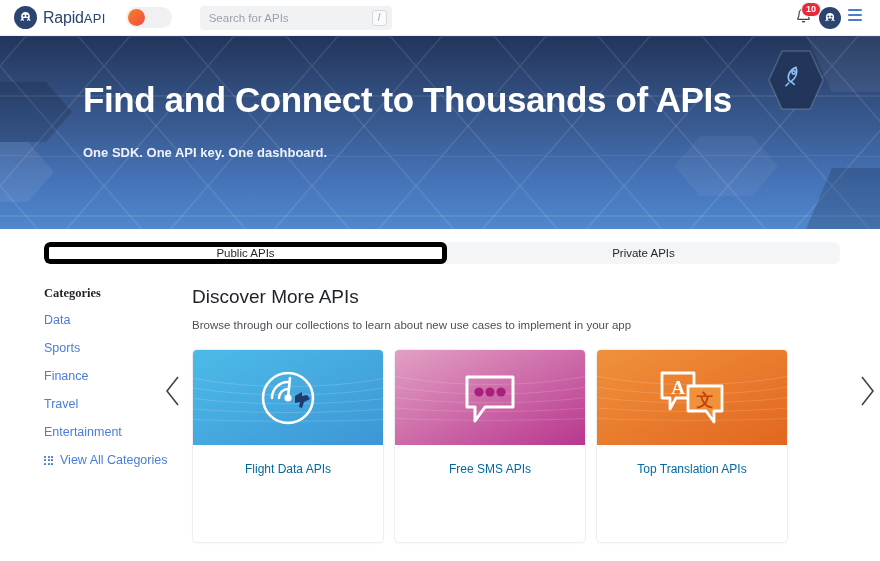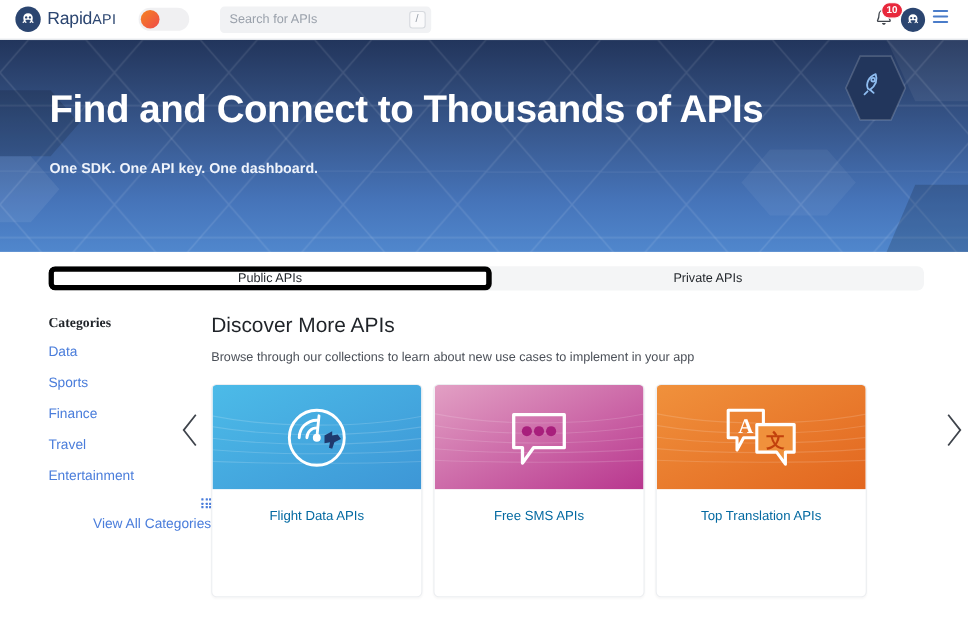--- a/index.html
+++ b/index.html
@@ -85,20 +85,21 @@
   }
   .hamburger { display: flex; flex-direction: column; gap: 3px; cursor: pointer; padding: 2px 0; }
   .hamburger i { display: block; width: 14px; height: 2px; background: #4a7cc9; border-radius: 1px; }
 
   
   .hero {
     position: relative;
     height: 193px;
     background: linear-gradient(180deg, #22355c 0%, #2c4470 18%, #3a5c94 48%, #4674b9 76%, #5087cd 100%);
     overflow: hidden;
+    padding-left: 38px;
   }
   .hero-hex { position: absolute; inset: 0; width: 100%; height: 100%; }
   .hero-content {
     position: relative; z-index: 3;
     padding: 45px 0 0 45px;
   }
   .hero-title {
     color: #fff; font-size: 35px; font-weight: bold;
     letter-spacing: -0.4px; line-height: 1.1;
   }
@@ -135,21 +136,21 @@
 
   
   .body-wrap { display: flex; padding: 22px 0 0 0; position: relative; }
 
   .sidebar { width: 192px; padding-left: 44px; flex: 0 0 auto; }
   .side-title { font-size: 12.5px; font-weight: bold; color: #1f2328; margin-bottom: 12px; font-family: Liberation Serif, serif; }
   .side-link {
     display: block; font-size: 12.5px; color: #4a7ddb;
     margin-bottom: 14px; cursor: pointer; text-decoration: none;
   }
-  .side-all { display: flex; align-items: flex-end; gap: 7px; cursor: pointer; margin-top: 2px; flex-direction: column; }
+  .side-all { display: flex; align-items: center; gap: 7px; cursor: pointer; margin-top: 2px; }
   .side-all span { font-size: 12.5px; color: #4a7ddb; }
   .grid-dots { display: grid; grid-template-columns: repeat(3, 2px); gap: 1.5px; }
   .grid-dots i { width: 2px; height: 2px; background: #4a7ddb; display: block; border-radius: 0.5px; }
 
   .main { flex: 1; position: relative; }
   .main-title { font-size: 19px; color: #1f2328; font-weight: normal; margin-bottom: 11px; }
   .main-sub { font-size: 11.5px; color: #4b5058; margin-bottom: 18px; }
 
   .cards { display: flex; gap: 10px; }
   .card {

